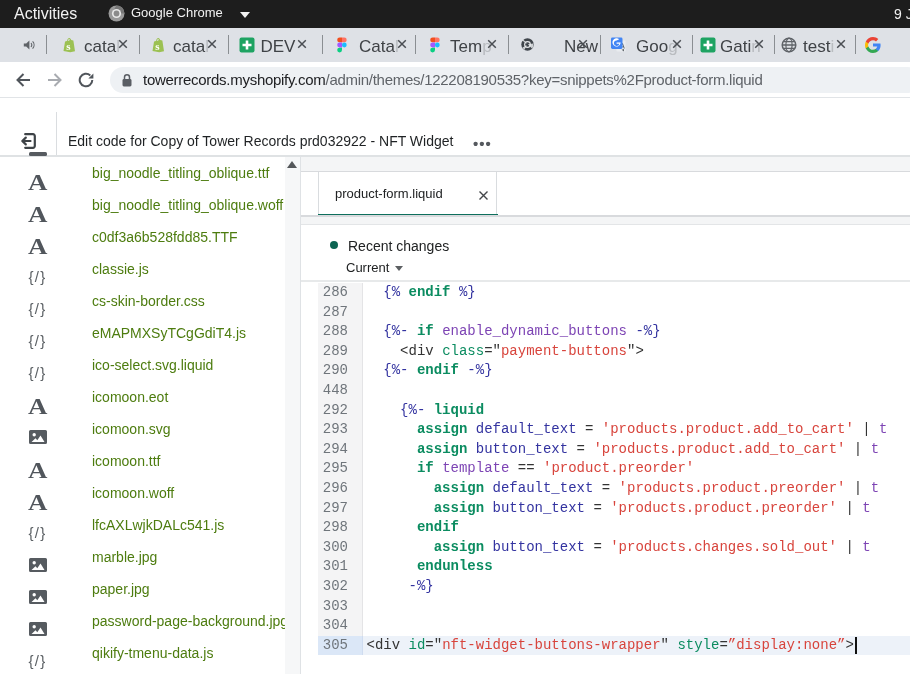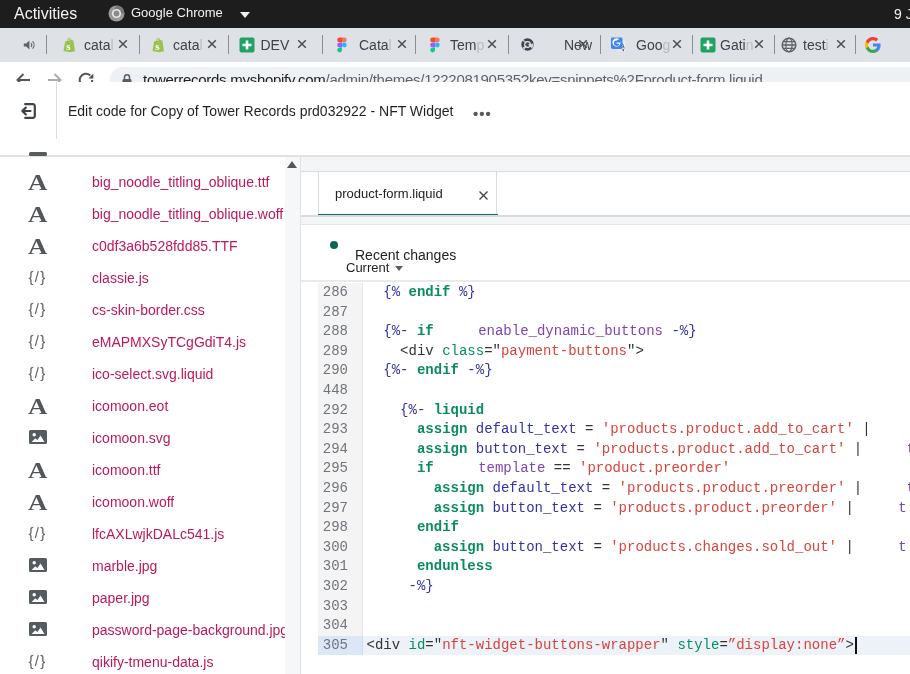--- a/index.html
+++ b/index.html
@@ -10,41 +10,41 @@
 
   
   #gnomebar { position:absolute; left:0; top:0; width:910px; height:28px; background:#1d1d1d; color:#f2f2f2; }
   #gnomebar .act { position:absolute; left:14px; top:5px; font-size:16px; }
   #gnomebar .gc  { position:absolute; left:131px; top:5px; font-size:13px; }
   #gnomebar .clock { position:absolute; left:894px; top:6px; font-size:14px; white-space:nowrap; }
 
   
   #tabstrip { position:absolute; left:0; top:28px; width:910px; height:34px; background:#dee1e6; }
   .tabsep { position:absolute; top:6.5px; width:1.2px; height:19px; background:#8a8e92; }
-  .tablabel { position:absolute; top:9px; font-size:14px; color:#3f4246; white-space:nowrap; }
+  .tablabel { position:absolute; top:9px; font-size:17px; color:#3f4246; white-space:nowrap; }
   .tablabel .fade { color:#b9bcc0; }
   .tabx { position:absolute; top:10.5px; }
   .tabico { position:absolute; top:9px; }
 
   
   #toolbar { position:absolute; left:0; top:62px; width:910px; height:36px; background:#fff; border-bottom:1px solid #e1e4e7; }
   #omnibox { position:absolute; left:110px; top:5px; width:810px; height:26px; border-radius:13px; background:#eef1f4; }
   #urltext { position:absolute; left:143px; top:9px; font-size:15px; color:#202124; letter-spacing:-0.28px; white-space:nowrap; }
   #urltext .path { color:#5f6368; }
 
   
-  #shopheader { position:absolute; left:0; top:82px; width:910px; height:57px; background:#fff; }
+  #shopheader { position:absolute; left:0; top:112px; width:910px; height:57px; background:#fff; }
   #shopheader .vline { position:absolute; left:56px; top:0; width:1px; height:57px; background:#dadde0; }
   #shopheader .title { position:absolute; left:68px; top:21px; font-size:14px; color:#1f2224; }
   #pagehline { position:absolute; left:0; top:155px; width:910px; height:2px; background:#dfe2e4; }
 
   
   #sidebar { position:absolute; left:0; top:157px; width:285px; height:517px; background:#fff; overflow:hidden; }
   .frow { position:relative; height:32px; }
-  .frow .label { position:absolute; left:56px; top:9px; font-size:14px; color:#be185d; white-space:nowrap;padding-left:36px; }
+  .frow .label { position:absolute; left:56px; top:0; font-size:14px; color:#4d7c0f; white-space:nowrap;padding-left:36px; }
   .fonticon { position:absolute; left:26px; top:3.5px; width:21px; text-align:center; transform:scaleX(1.12); transform-origin:left center;
               font-family:"Liberation Serif", serif; font-weight:bold; font-size:24px; color:#51565c; line-height:26px; }
   .jsicon { position:absolute; left:26px; top:7px; width:23px; text-align:center;
             font-size:15px; color:#5c6165; letter-spacing:1.2px; }
   .partial-ico { position:absolute; left:29px; top:152px; width:18px; height:4px; background:#565b60; border-radius:1.5px; }
 
   
   #sidetrack { position:absolute; left:285px; top:157px; width:15px; height:517px; background:#f6f7f8; }
   #sidetrack .up { position:absolute; left:2px; top:4px; width:0; height:0;
                    border-left:5px solid transparent; border-right:5px solid transparent; border-bottom:7px solid #54575a; }
@@ -55,39 +55,39 @@
   #edtabrowtop { position:absolute; left:301px; top:171px; width:609px; height:1px; background:#d8dadd; }
   #edtabrow { position:absolute; left:301px; top:172px; width:609px; height:43px; background:#fff; }
   #edtab { position:absolute; left:17px; top:0; width:179px; height:43px; background:#fff;
            border-left:1px solid #d9dcdf; border-right:1px solid #d9dcdf; }
   #edtab .name { position:absolute; left:16px; top:14px; font-size:13px; color:#202223; }
   #edgreen { position:absolute; left:318px; top:214px; width:180px; height:4px; background:#0e6f5c; }
   #edtabrowline { position:absolute; left:301px; top:215px; width:609px; height:2px; background:#d8dadd; }
   #edband2 { position:absolute; left:301px; top:217px; width:609px; height:8px; background:#f4f5f6; border-bottom:1px solid #e3e5e7; }
   #recent { position:absolute; left:301px; top:226px; width:609px; height:56px; background:#fff; border-bottom:2px solid #e7e9ea; }
   #recent .dot { position:absolute; left:29px; top:15px; width:8px; height:8px; border-radius:50%; background:#0c6452; }
-  #recent .t1 { position:absolute; left:47px; top:21px; font-size:14px; color:#202223;margin-left:7px; }
+  #recent .t1 { position:absolute; left:47px; top:12px; font-size:14px; color:#202223; }
   #recent .t2 { position:absolute; left:45px; top:34px; font-size:13px; color:#202223; }
   #recent .tri { position:absolute; left:94px; top:40px; width:0; height:0;
                  border-left:4.5px solid transparent; border-right:4.5px solid transparent; border-top:5px solid #5c5f62; }
 
   
   #codearea i { font-style:normal; }
   #codearea { position:absolute; left:301px; top:283px; width:609px; height:391px; background:#fff;
               font-family:"Liberation Mono", monospace; font-size:14px; }
   .cl { position:relative; height:19.6px; line-height:19.6px; white-space:pre; }
   .cl .gutbg { position:absolute; left:16.5px; top:0; width:45.5px; height:19.6px; background:#f4f4f5; border-right:1px solid #e4e4e6; }
   .cl .num { position:absolute; left:16.5px; top:0; width:30.5px; height:19.6px; text-align:right; color:#6f757b; }
   .cl .code { position:absolute; left:65.5px; top:0; height:19.6px; }
   .cl.active .gutbg { background:#dbe7f7; border-right-color:#cfdcf0; }
   .cl.active .codebg { position:absolute; left:62px; top:0; width:547px; height:19.6px; background:#edf2f9; }
   .k { color:#0b8c60; font-weight:bold;text-align:center; }     
   .g { color:#0b8c60; }                        
   .n { color:#3333a0; }                        
-  .v { color:#7d44b4;margin-left:36px; }                        
+  .v { color:#7d44b4; }                        
   .s { color:#d8443c; }                        
   .o { color:#333333; }                        
   .cursor { position:absolute; width:2px; height:17px; top:1.5px; background:#111; }
 </style>
 </head>
 <body>
 <div id="screen">
 
   <div id="gnomebar">
     <span class="act">Activities</span>

